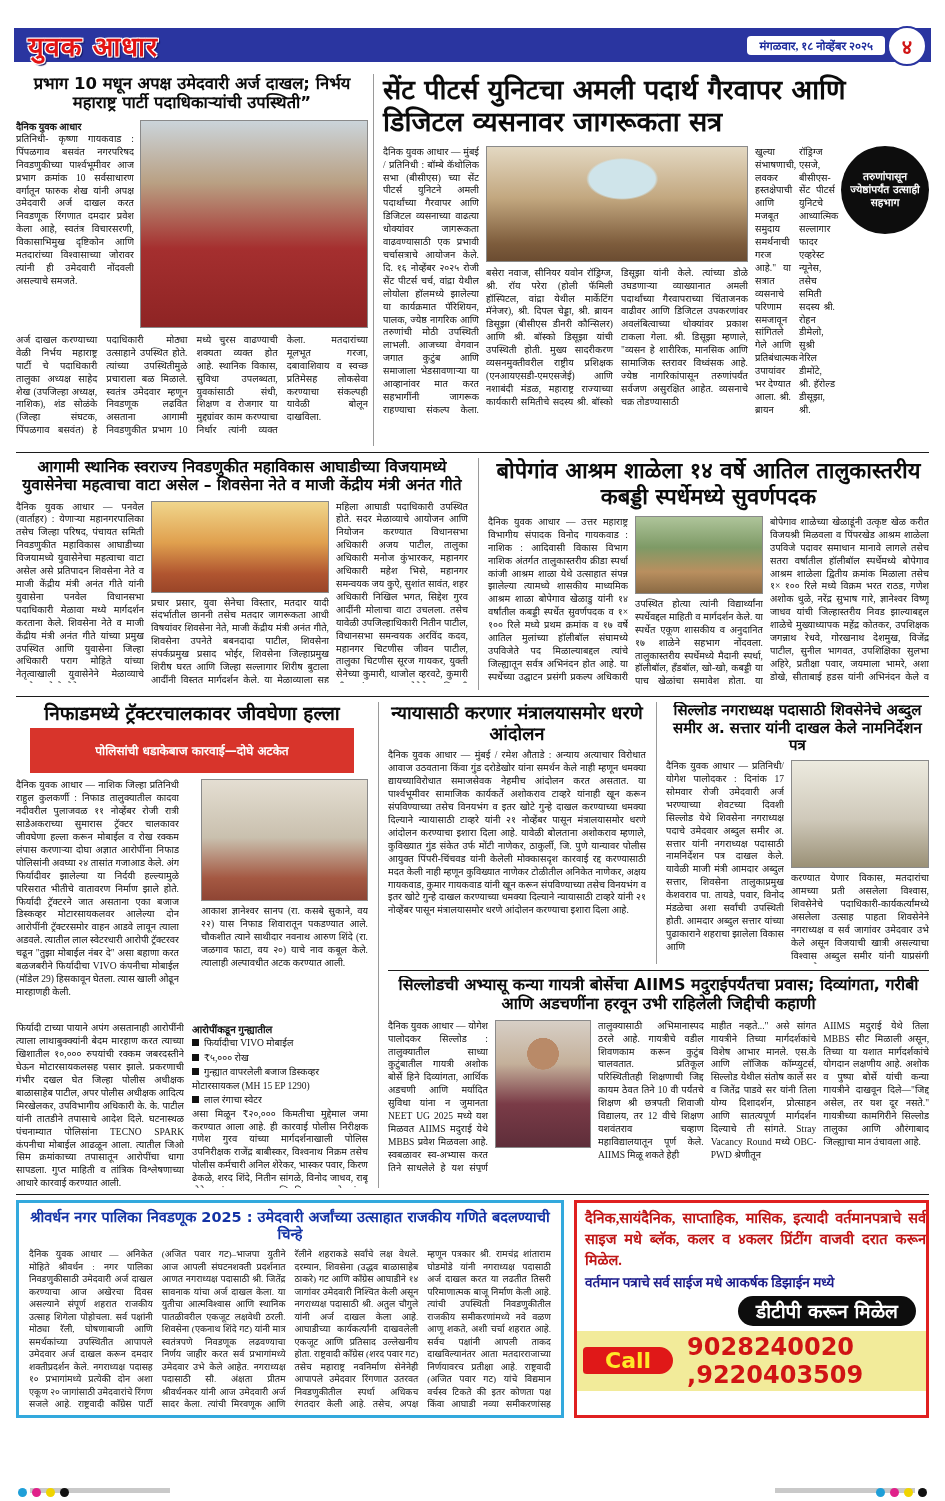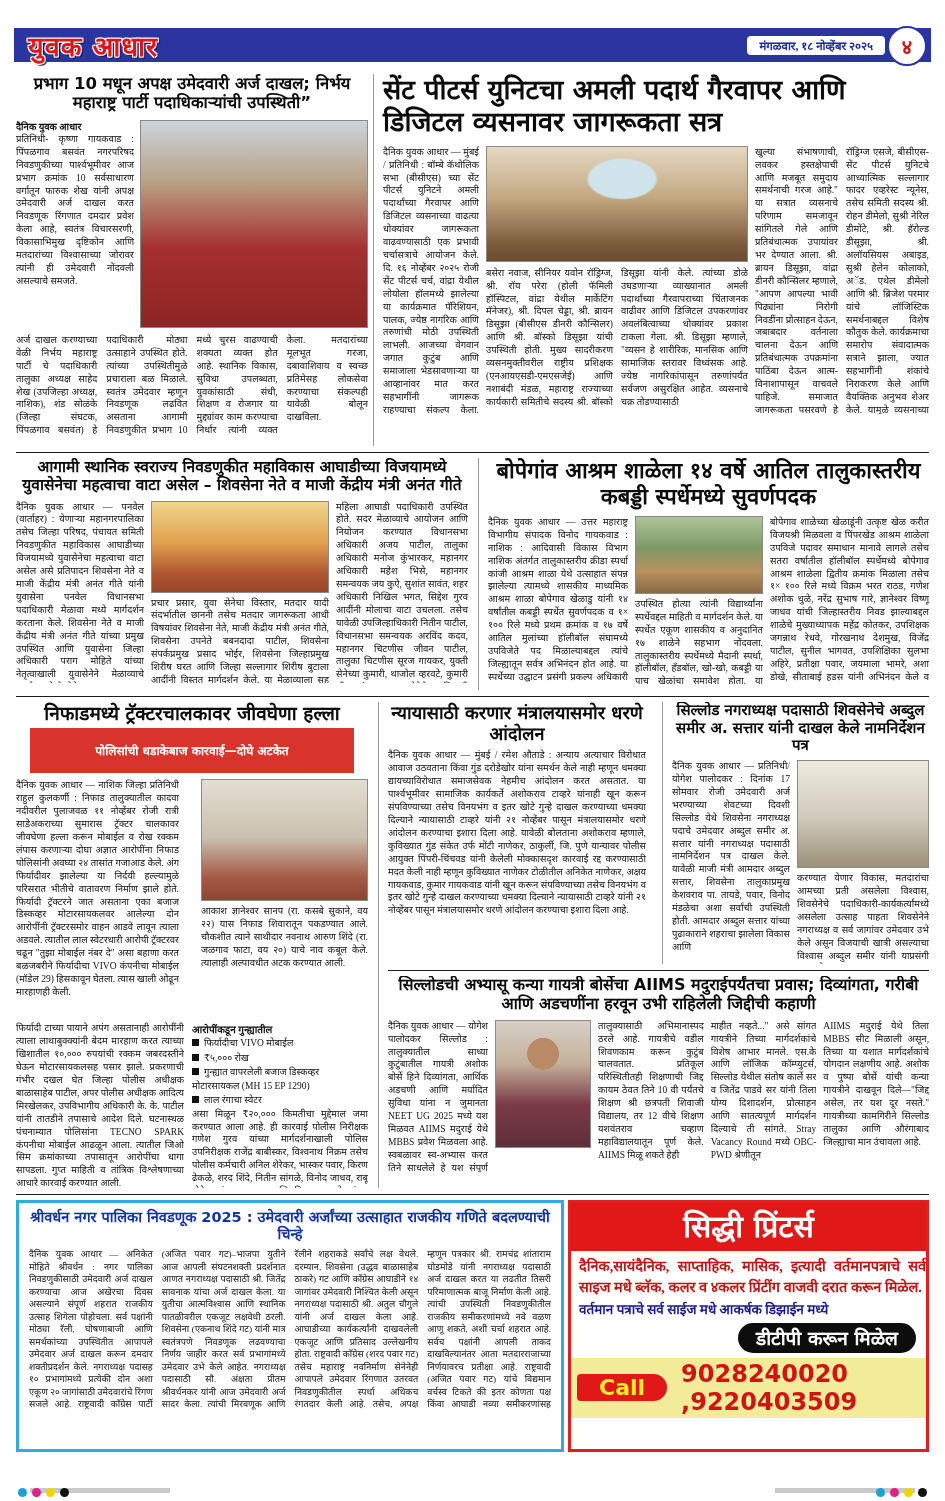--- a/index.html
+++ b/index.html
@@ -102,20 +102,21 @@
 
       <div class="vline clip" style="flex:1;padding-left:9px;">
         <div class="hl" style="font-size:27px;text-align:left;">सेंट पीटर्स युनिटचा अमली पदार्थ गैरवापर आणि डिजिटल व्यसनावर जागरूकता सत्र</div>
         <div style="display:flex;gap:7px;margin-top:8px;">
           <div class="bt clip" style="width:96px;height:268px;">दैनिक युवक आधार — मुंबई / प्रतिनिधी : बॉम्बे कॅथोलिक सभा (बीसीएस) च्या सेंट पीटर्स युनिटने अमली पदार्थांच्या गैरवापर आणि डिजिटल व्यसनाच्या वाढत्या धोक्यांवर जागरूकता वाढवण्यासाठी एक प्रभावी चर्चासत्राचे आयोजन केले. दि. १६ नोव्हेंबर २०२५ रोजी सेंट पीटर्स चर्च, वांद्रा येथील लोयोला हॉलमध्ये झालेल्या या कार्यक्रमात पॅरिशियन, पालक, ज्येष्ठ नागरिक आणि तरुणांची मोठी उपस्थिती लाभली. आजच्या वेगवान जगात कुटुंब आणि समाजाला भेडसावणाऱ्या या आव्हानांवर मात करत सहभागींनी जागरूक राहण्याचा संकल्प केला. कार्यक्रमाची सुरुवात सेंट पीटर्स युनिटचे सचिव श्री. रोहन डिमेलो यांनी पाहुण्यांची ओळख करून देऊन झाली. यावेळी डॉ.</div>
           <div style="width:262px;">
             <div class="photo ph-hall" style="width:100%;height:116px;"></div>
             <div class="bt clip" style="column-count:2;column-gap:8px;height:146px;margin-top:5px;">बसेरा नवाज, सीनियर यवोन रॉड्रिग्ज, श्री. रॉय परेरा (होली फॅमिली हॉस्पिटल, वांद्रा येथील मार्केटिंग मॅनेजर), श्री. दिपल चेड्डा, श्री. ब्रायन डिसूझा (बीसीएस डीनरी कौन्सिलर) आणि श्री. बॉस्को डिसूझा यांची उपस्थिती होती. मुख्य सादरीकरण व्यसनमुक्तीवरील राष्ट्रीय प्रशिक्षक (एनआयएसडी-एमएसजेई) आणि नशाबंदी मंडळ, महाराष्ट्र राज्याच्या कार्यकारी समितीचे सदस्य श्री. बॉस्को डिसूझा यांनी केले. त्यांच्या डोळे उघडणाऱ्या व्याख्यानात अमली पदार्थांच्या गैरवापराच्या चिंताजनक वाढीवर आणि डिजिटल उपकरणांवर अवलंबित्वाच्या धोक्यांवर प्रकाश टाकला गेला. श्री. डिसूझा म्हणाले, "व्यसन हे शारीरिक, मानसिक आणि सामाजिक स्तरावर विध्वंसक आहे. ज्येष्ठ नागरिकांपासून तरुणांपर्यंत सर्वजण असुरक्षित आहेत. व्यसनाचे चक्र तोडण्यासाठी</div>
           </div>
           <div class="clip" style="flex:1;height:268px;">
+            <div class="badge">तरुणांपासून ज्येष्ठांपर्यंत उत्साही सहभाग</div>
             <div class="bt" style="column-count:2;column-gap:8px;">
               <span>खुल्या संभाषणाची, लवकर हस्तक्षेपाची आणि मजबूत समुदाय समर्थनाची गरज आहे." या सत्रात व्यसनाचे परिणाम समजावून सांगितले गेले आणि प्रतिबंधात्मक उपायांवर भर देण्यात आला. श्री. ब्रायन डिसूझा, वांद्रा डीनरी कौन्सिलर म्हणाले, "आपण आपल्या भावी पिढ्यांना निरोगी निवडींना प्रोत्साहन देऊन, जबाबदार वर्तनाला चालना देऊन आणि प्रतिबंधात्मक उपक्रमांना पाठिंबा देऊन आत्म-विनाशापासून वाचवले पाहिजे. समाजात जागरूकता पसरवणे हे आपले कर्तव्य आहे." सेंट पीटर्स युनिटने श्री. बॉस्को डिसूझा यांच्या मौल्यवान अंतर्दृष्टीबद्दल त्यांचे आभार मानले. तसेच, सेंट पीटर्स चर्चचे</span>
               <span>पॅरिश पुजारी फादर ल्युक रॉड्रिग्ज एसजे, बीसीएस-सेंट पीटर्स युनिटचे आध्यात्मिक सल्लागार फादर एव्हरेस्ट न्यूनेस, तसेच समिती सदस्य श्री. रोहन डीमेलो, सुश्री नेरिल डीमोंटे, श्री. हॅरोल्ड डीसूझा, श्री. अलॉयसियस अबाइड, सुश्री हेलेन कोलाको, अॅड. एथेल डीमेलो आणि श्री. ब्रिजेश परमार यांचे लॉजिस्टिक समर्थनाबद्दल विशेष कौतुक केले. कार्यक्रमाचा समारोप संवादात्मक सत्राने झाला, ज्यात सहभागींनी शंकांचे निराकरण केले आणि वैयक्तिक अनुभव शेअर केले. यामुळे व्यसनाच्या धोक्यांशी सामूहिकपणे लढण्याचा संदेश बळकट झाला. बीसीएस-सेंट पीटर्स युनिटने असे उपक्रम भविष्यातही चालू ठेवण्याचा निर्धार व्यक्त केला आहे.</span>
             </div>
           </div>
         </div>
       </div>
     </div>
 
     <hr class="hr">
@@ -168,21 +169,21 @@
             <div class="listline"><span class="sq"></span><span>फिर्यादीचा VIVO मोबाईल</span></div>
             <div class="listline"><span class="sq"></span><span>₹५,००० रोख</span></div>
             <div class="listline"><span class="sq"></span><span>गुन्ह्यात वापरलेली बजाज डिस्कव्हर मोटारसायकल (MH 15 EP 1290)</span></div>
             <div class="listline"><span class="sq"></span><span>लाल रंगाचा स्वेटर</span></div>
             <div class="bt">असा मिळून ₹२०,००० किमतीचा मुद्देमाल जमा करण्यात आला आहे. ही कारवाई पोलीस निरीक्षक गणेश गुरव यांच्या मार्गदर्शनाखाली पोलिस उपनिरीक्षक राजेंद्र बाबीस्कर, विश्वनाथ निक्रम तसेच पोलीस कर्मचारी अनिल शेरेकर, भास्कर पवार, किरण ढेकळे, शरद शिंदे, नितीन सांगळे, विनोद जाधव, राबू डोहे, धनंजय जाधव आणि विक्रम लहाणे यांच्या पथकाने केली. पोलिसांच्या त्वरित आणि कौशल्यपूर्ण कारवाईमुळे हा गंभीर गुन्हा अल्पावधीत उघडकीस आला असून नागरिकांकडून समाधान व्यक्त केले जात आहे.</div>
           </div>
         </div>
       </div>
 
       <div class="vline" style="flex:1;padding-left:9px;">
-        <div style="display:flex;gap:16px;height:262px;justify-content:space-between;">
+        <div style="display:flex;gap:10px;height:262px;justify-content:space-between;">
 
           <div class="clip" style="width:258px;">
             <div class="hl" style="font-size:18px;">न्यायासाठी करणार मंत्रालयासमोर धरणे आंदोलन</div>
             <div class="bt clip" style="height:208px;margin-top:5px;">दैनिक युवक आधार — मुंबई / रमेश औताडे : अन्याय अत्याचार विरोधात आवाज उठवताना किंवा गुंड दरोडेखोर यांना समर्थन केले नाही म्हणून धमक्या द्यायच्याविरोधात समाजसेवक नेहमीच आंदोलन करत असतात. या पार्श्वभूमीवर सामाजिक कार्यकर्ते अशोकराव टाव्हरे यांनाही खून करून संपविण्याच्या तसेच विनयभंग व इतर खोटे गुन्हे दाखल करण्याच्या धमक्या दिल्याने न्यायासाठी टाव्हरे यांनी २१ नोव्हेंबर पासून मंत्रालयासमोर धरणे आंदोलन करण्याचा इशारा दिला आहे. यावेळी बोलताना अशोकराव म्हणाले, कुविख्यात गुंड संकेत उर्फ मोंटी नाणेकर, ठाकुर्ली, जि. पुणे यान्यावर पोलीस आयुक्त पिंपरी-चिंचवड यांनी केलेली मोक्कासदृश कारवाई रद्द करण्यासाठी मदत केली नाही म्हणून कुविख्यात नाणेकर टोळीतील अनिकेत नाणेकर, अक्षय गायकवाड, कुमार गायकवाड यांनी खून करून संपविण्याच्या तसेच विनयभंग व इतर खोटे गुन्हे दाखल करण्याच्या धमक्या दिल्याने न्यायासाठी टाव्हरे यांनी २१ नोव्हेंबर पासून मंत्रालयासमोर धरणे आंदोलन करण्याचा इशारा दिला आहे.</div>
           </div>
 
           <div class="vline clip" style="flex:1;padding-left:9px;">
             <div class="hl" style="font-size:15px;">सिल्लोड नगराध्यक्ष पदासाठी शिवसेनेचे अब्दुल समीर अ. सत्तार यांनी दाखल केले नामनिर्देशन पत्र</div>
             <div style="display:flex;gap:7px;margin-top:5px;">
               <div class="bt clip" style="width:118px;height:208px;">दैनिक युवक आधार — प्रतिनिधी/योगेश पालोदकर : दिनांक 17 सोमवार रोजी उमेदवारी अर्ज भरण्याच्या शेवटच्या दिवशी सिल्लोड येथे शिवसेना नगराध्यक्ष पदाचे उमेदवार अब्दुल समीर अ. सत्तार यांनी नगराध्यक्ष पदासाठी नामनिर्देशन पत्र दाखल केले. यावेळी माजी मंत्री आमदार अब्दुल सत्तार, शिवसेना तालुकाप्रमुख केशवराव पा. तायडे, पवार, विनोद मंडळेचा अशा सर्वांची उपस्थिती होती. आमदार अब्दुल सत्तार यांच्या पुढाकाराने शहराचा झालेला विकास आणि</div>
@@ -204,29 +205,28 @@
             <div class="bt clip" style="flex:1;height:152px;">तालुक्यासाठी अभिमानास्पद ठरले आहे. गायत्रीचे वडील शिवणकाम करून कुटुंब चालवतात. प्रतिकूल परिस्थितीतही शिक्षणाची जिद्द कायम ठेवत तिने 10 वी पर्यंतचे शिक्षण श्री छत्रपती शिवाजी विद्यालय, तर 12 वीचे शिक्षण यशवंतराव चव्हाण महाविद्यालयातून पूर्ण केले. AIIMS मिळू शकते हेही</div>
             <div class="bt clip" style="flex:1;height:152px;">माहीत नव्हते..." असे सांगत गायत्रीने तिच्या मार्गदर्शकांचे विशेष आभार मानले. एस.के आणि लॉजिक कॉम्प्युटर्स, सिल्लोड येथील संतोष कार्ले सर व जितेंद्र पाडवे सर यांनी तिला योग्य दिशादर्शन, प्रोत्साहन आणि सातत्यपूर्ण मार्गदर्शन दिल्याचे ती सांगते. Stray Vacancy Round मध्ये OBC-PWD श्रेणीतून</div>
             <div class="bt clip" style="flex:1;height:152px;">AIIMS मदुराई येथे तिला MBBS सीट मिळाली असून, तिच्या या यशात मार्गदर्शकांचे योगदान लक्षणीय आहे. अशोक व पुष्पा बोर्से यांची कन्या गायत्रीने दाखवून दिले—"जिद्द असेल, तर यश दूर नसते." गायत्रीच्या कामगिरीने सिल्लोड तालुका आणि औरंगाबाद जिल्ह्याचा मान उंचावला आहे.</div>
           </div>
         </div>
       </div>
     </div>
 
     <hr class="hr">
 
-    <div style="display:flex;gap:4px;height:252px;">
+    <div style="display:flex;gap:10px;height:218px;">
 
       <div class="svbox clip" style="width:548px;">
         <div class="hl svhl" style="font-size:14.5px;">श्रीवर्धन नगर पालिका निवडणूक 2025 : उमेदवारी अर्जांच्या उत्साहात राजकीय गणिते बदलण्याची चिन्हे</div>
         <div class="bt clip" style="column-count:4;column-gap:9px;height:168px;margin-top:5px;font-size:9.2px;">दैनिक युवक आधार — अनिकेत मोहिते श्रीवर्धन : नगर पालिका निवडणुकीसाठी उमेदवारी अर्ज दाखल करण्याचा आज अखेरचा दिवस असल्याने संपूर्ण शहरात राजकीय उत्साह शिगेला पोहोचला. सर्व पक्षांनी मोठ्या रॅली, घोषणाबाजी आणि समर्थकांच्या उपस्थितीत आपापले उमेदवार अर्ज दाखल करून दमदार शक्तीप्रदर्शन केले. नगराध्यक्ष पदासह १० प्रभागांमध्ये प्रत्येकी दोन अशा एकूण २० जागांसाठी उमेदवारांचे रिंगण सजले आहे. राष्ट्रवादी काँग्रेस पार्टी (अजित पवार गट)–भाजपा युतीने आज आपली संघटनशक्ती प्रदर्शनात आणत नगराध्यक्ष पदासाठी श्री. जितेंद्र सावनाक यांचा अर्ज दाखल केला. या युतीचा आत्मविश्वास आणि स्थानिक पातळीवरील एकजूट लक्षवेधी ठरली. शिवसेना (एकनाथ शिंदे गट) यांनी मात्र स्वतंत्रपणे निवडणूक लढवण्याचा निर्णय जाहीर करत सर्व प्रभागांमध्ये उमेदवार उभे केले आहेत. नगराध्यक्ष पदासाठी सौ. अंक्षता प्रीतम श्रीवर्धनकर यांनी आज उमेदवारी अर्ज सादर केला. त्यांची मिरवणूक आणि रॅलीने शहराकडे सर्वांचे लक्ष वेधले. दरम्यान, शिवसेना (उद्धव बाळासाहेब ठाकरे) गट आणि काँग्रेस आघाडीने १४ जागांवर उमेदवारी निश्चित केली असून नगराध्यक्ष पदासाठी श्री. अतुल चौगुले यांनी अर्ज दाखल केला आहे. आघाडीच्या कार्यकर्त्यांनी दाखवलेली एकजूट आणि प्रतिसाद उल्लेखनीय होता. राष्ट्रवादी काँग्रेस (शरद पवार गट) तसेच महाराष्ट्र नवनिर्माण सेनेनेही आपापले उमेदवार रिंगणात उतरवत निवडणुकीतील स्पर्धा अधिकच रंगतदार केली आहे. तसेच, अपक्ष म्हणून पत्रकार श्री. रामचंद्र शांताराम घोडमोडे यांनी नगराध्यक्ष पदासाठी अर्ज दाखल करत या लढतीत तिसरी परिमाणात्मक बाजू निर्माण केली आहे. त्यांची उपस्थिती निवडणुकीतील राजकीय समीकरणांमध्ये नवे वळण आणू शकते, अशी चर्चा शहरात आहे. सर्वच पक्षांनी आपली ताकद दाखविल्यानंतर आता मतदारराजाच्या निर्णयावरच प्रतीक्षा आहे. राष्ट्रवादी (अजित पवार गट) यांचे विद्यमान वर्चस्व टिकते की इतर कोणता पक्ष किंवा आघाडी नव्या समीकरणांसह आघाडी घेते—याचे उत्तर निवडणूक निकालाच्याच दिवशी स्पष्ट होणार आहे.</div>
       </div>
 
       <div class="ad clip" style="flex:1;">
-        <div class="adhead">सिद्धी प्रिंटर्स</div>
         <div class="adline1">दैनिक,सायंदैनिक, साप्ताहिक, मासिक, इत्यादी वर्तमानपत्राचे सर्व साइज मधे ब्लॅक, कलर व ४कलर प्रिंटींग वाजवी दरात करून मिळेल.</div>
         <div class="adline2">वर्तमान पत्राचे सर्व साईज मधे आकर्षक डिझाईन मध्ये</div>
         <div style="text-align:right;padding:0 10px;"><span class="adpill">डीटीपी करून मिळेल</span></div>
         <div class="adcall">
           <span class="adcallbtn">Call</span>
           <span class="adphone">9028240020 ,9220403509</span>
         </div>
       </div>
     </div>
   </div>

